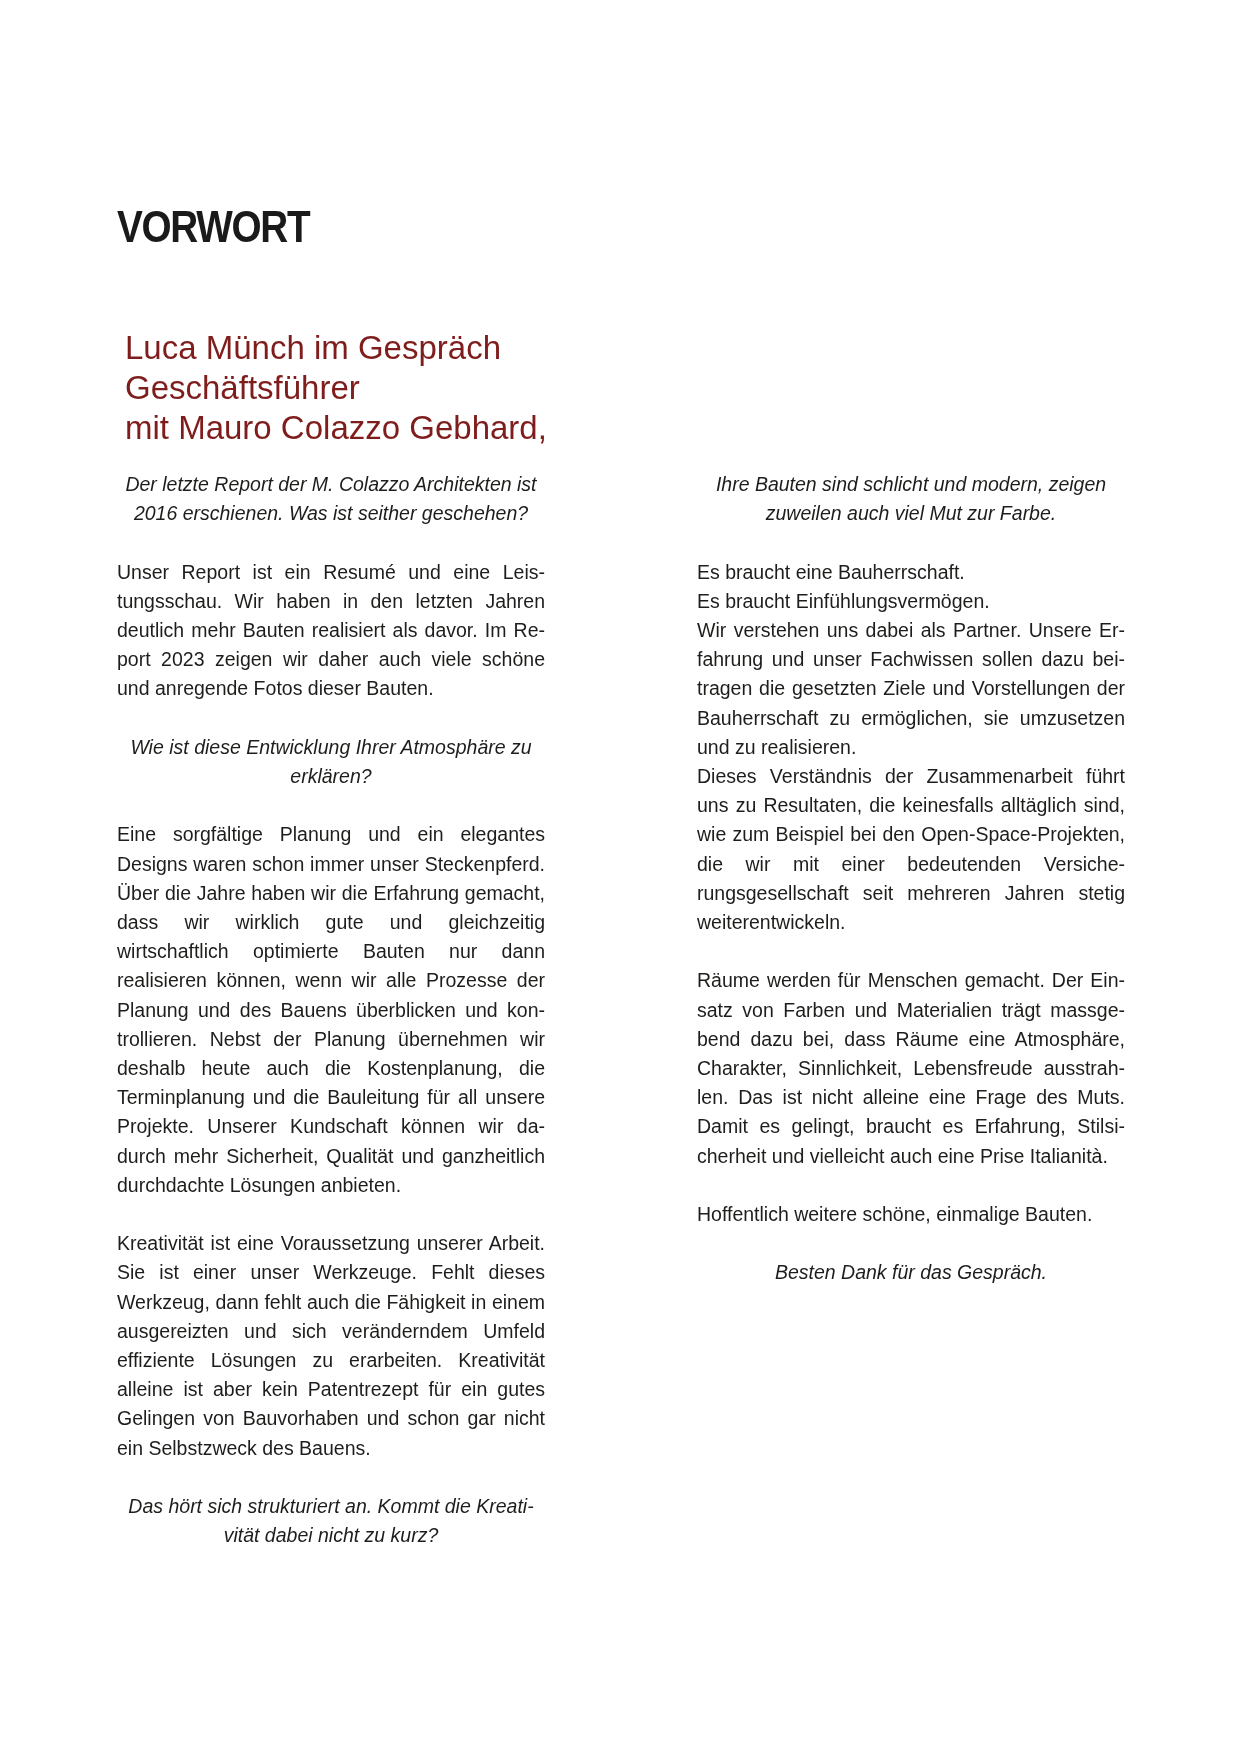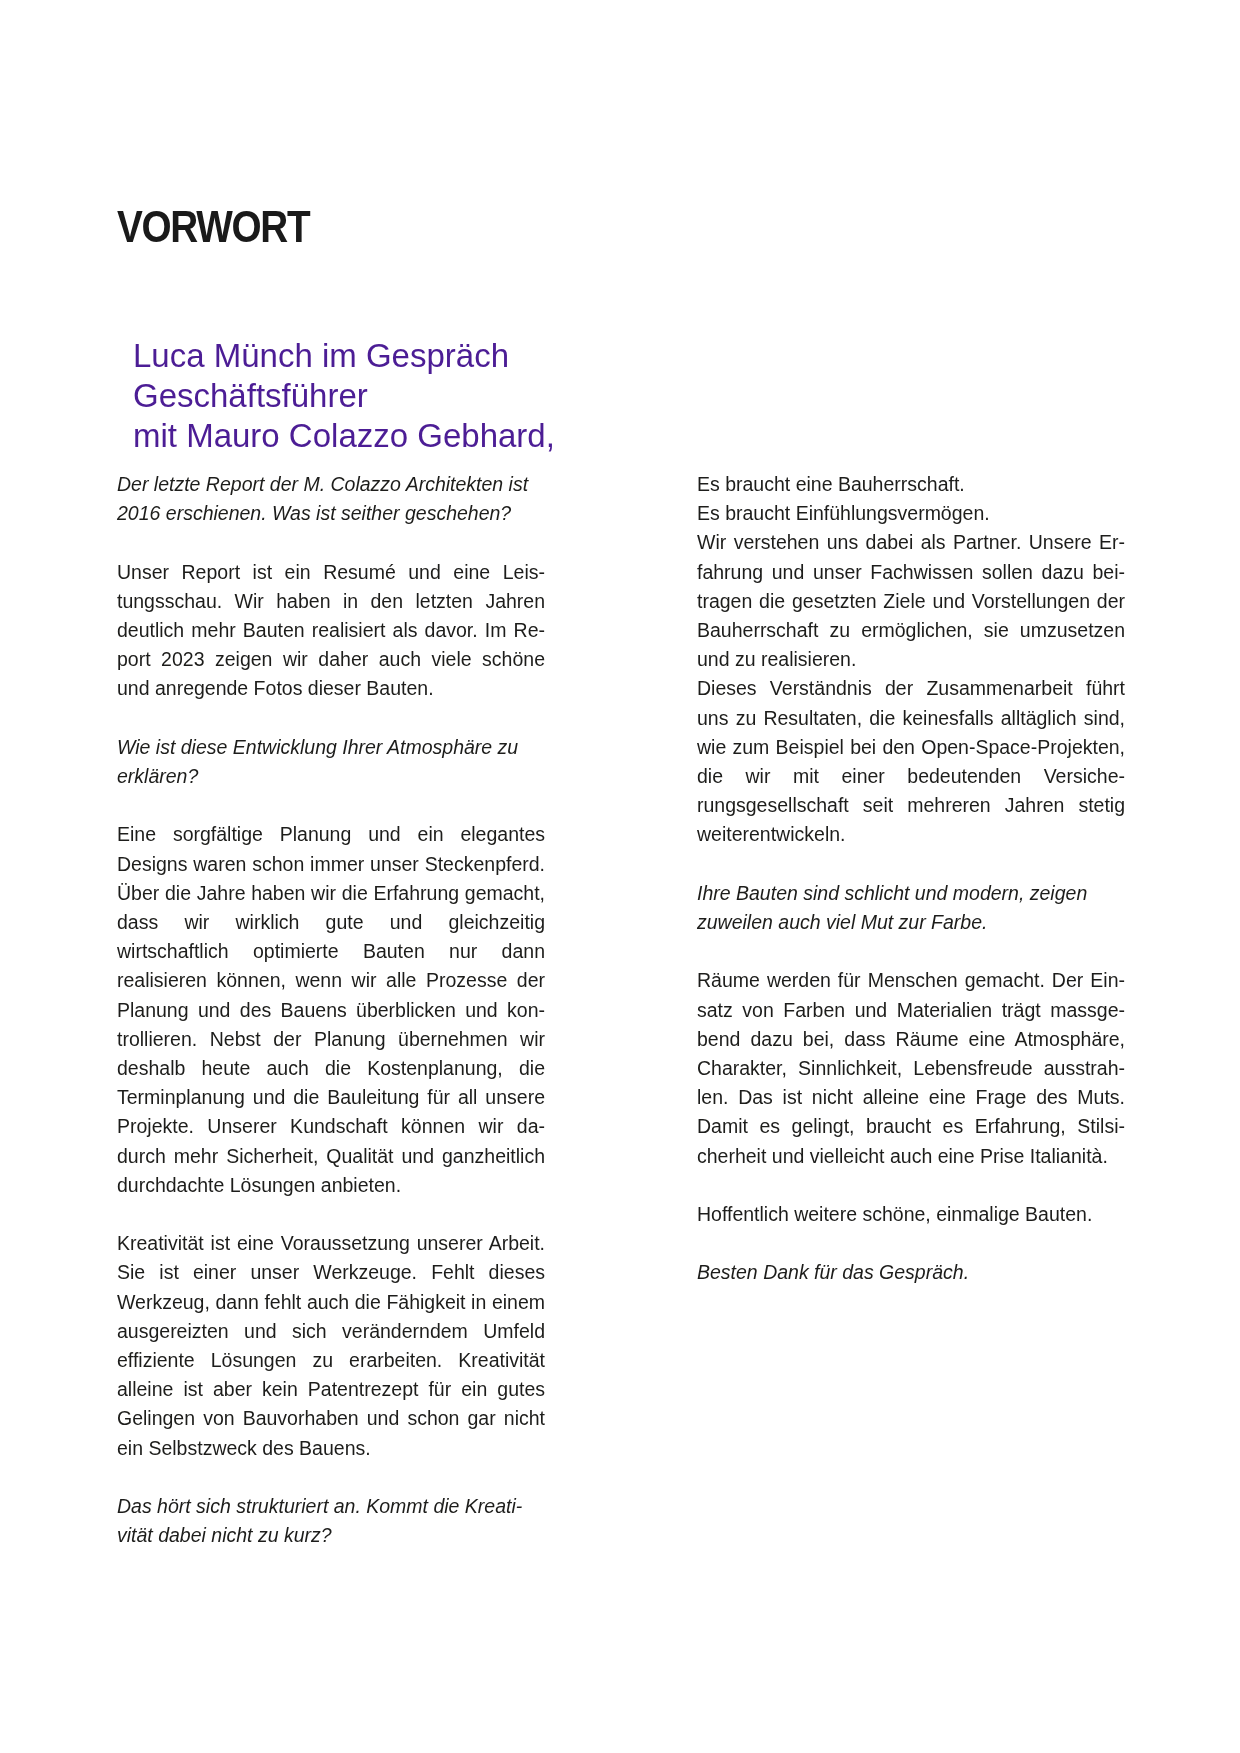--- a/index.html
+++ b/index.html
@@ -11,30 +11,30 @@
   .page-title {
     position: absolute; left: 117px; top: 205px;
     font-family: "Liberation Sans", sans-serif;
     font-weight: 700; font-size: 44px; letter-spacing: -1.5px;
     transform: scaleX(0.88); transform-origin: left top;
     color: #1a1a1a; margin: 0; line-height: 1;
   }
   .subtitle {
     position: absolute; left: 117px; top: 320px; width: 480px;
     font-size: 33px; line-height: 40px; font-weight: 400;
-    color: #4c1d95; margin: 16px;
+    color: #7f1d1d; margin: 8px;
   }
   .col {
     position: absolute; top: 470px; width: 428px;
     font-size: 19.5px; line-height: 29.2px; text-align: justify;
   }
   .col-left { left: 117px; }
   .col-right { left: 697px; }
   .para { margin: 0 0 29.2px 0; hyphens: manual; }
-  .para.q { font-style: italic; text-align: left; }
+  .para.q { font-style: italic; text-align: center; }
   .para .line { display: block; }
 </style>
 </head>
 <body>
 
 <h1 class="page-title">VORWORT</h1>
 
 <h2 class="subtitle">
   <span class="line" style="display:block">Luca Münch im Gespräch</span>
   <span class="line" style="display:block">Geschäftsführer</span>
@@ -44,25 +44,25 @@
 <div class="col col-left">
   <p class="para q">Der letzte Report der M. Colazzo Architekten ist 2016 erschienen. Was ist seither geschehen?</p>
   <p class="para">Unser Report ist ein Resumé und eine Leis­tungsschau. Wir haben in den letzten Jahren deutlich mehr Bauten realisiert als davor. Im Re­port 2023 zeigen wir daher auch viele schöne und anregende Fotos dieser Bauten.</p>
   <p class="para q">Wie ist diese Entwicklung Ihrer Atmosphäre zu er­klären?</p>
   <p class="para">Eine sorgfältige Planung und ein elegantes Designs waren schon immer unser Stecken­pferd. Über die Jahre haben wir die Erfahrung gemacht, dass wir wirklich gute und gleichzei­tig wirtschaftlich optimierte Bauten nur dann realisieren können, wenn wir alle Prozesse der Planung und des Bauens überblicken und kon­trollieren. Nebst der Planung übernehmen wir deshalb heute auch die Kostenplanung, die Terminplanung und die Bauleitung für all unsere Projekte. Unserer Kundschaft können wir da­durch mehr Sicherheit, Qualität und ganzheitlich durchdachte Lösungen anbieten.</p>
   <p class="para">Kreativität ist eine Voraussetzung unserer Ar­beit. Sie ist einer unser Werkzeuge. Fehlt dieses Werkzeug, dann fehlt auch die Fähigkeit in ei­nem ausgereizten und sich veränderndem Um­feld effiziente Lösungen zu erarbeiten. Kreativi­tät alleine ist aber kein Patentrezept für ein gutes Gelingen von Bauvorhaben und schon gar nicht ein Selbstzweck des Bauens.</p>
   <p class="para q">Das hört sich strukturiert an. Kommt die Kreati­vität dabei nicht zu kurz?</p>
 </div>
 
 <div class="col col-right">
+  <p class="para q">Ihre Bauten sind schlicht und modern, zeigen zuweilen auch viel Mut zur Farbe.</p>
   <p class="para">
     <span class="line">Es braucht eine Bauherrschaft.</span>
     <span class="line">Es braucht Einfühlungsvermögen.</span>
     <span class="line">Wir verstehen uns dabei als Partner. Unsere Er­fahrung und unser Fachwissen sollen dazu bei­tragen die gesetzten Ziele und Vorstellungen der Bauherrschaft zu ermöglichen, sie umzusetzen und zu realisieren.</span>
     <span class="line">Dieses Verständnis der Zusammenarbeit führt uns zu Resultaten, die keinesfalls alltäglich sind, wie zum Beispiel bei den Open-Space-Projek­ten, die wir mit einer bedeutenden Versiche­rungsgesellschaft seit mehreren Jahren stetig weiterentwickeln.</span>
   </p>
-  <p class="para q">Ihre Bauten sind schlicht und modern, zeigen zuweilen auch viel Mut zur Farbe.</p>
   <p class="para">Räume werden für Menschen gemacht. Der Ein­satz von Farben und Materialien trägt massge­bend dazu bei, dass Räume eine Atmosphäre, Charakter, Sinnlichkeit, Lebensfreude ausstrah­len. Das ist nicht alleine eine Frage des Muts. Damit es gelingt, braucht es Erfahrung, Stilsi­cherheit und vielleicht auch eine Prise Italianità.</p>
   <p class="para">
     <span class="line">Hoffentlich weitere schöne, einmalige Bauten.</span>
   </p>
   <p class="para q">Besten Dank für das Gespräch.</p>
 </div>
 
 </body></html>

